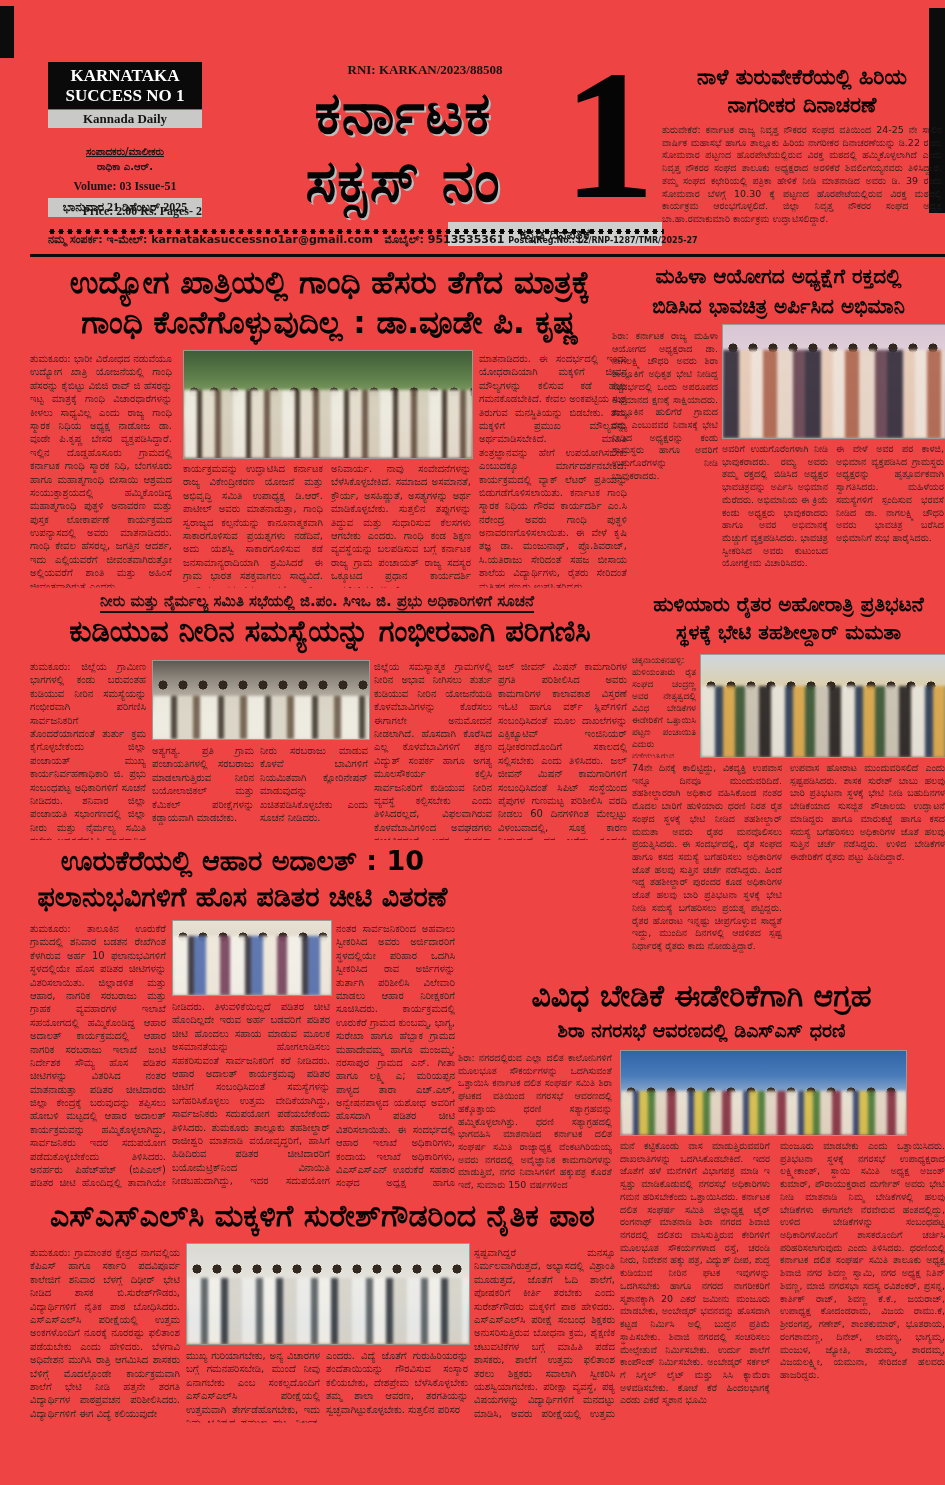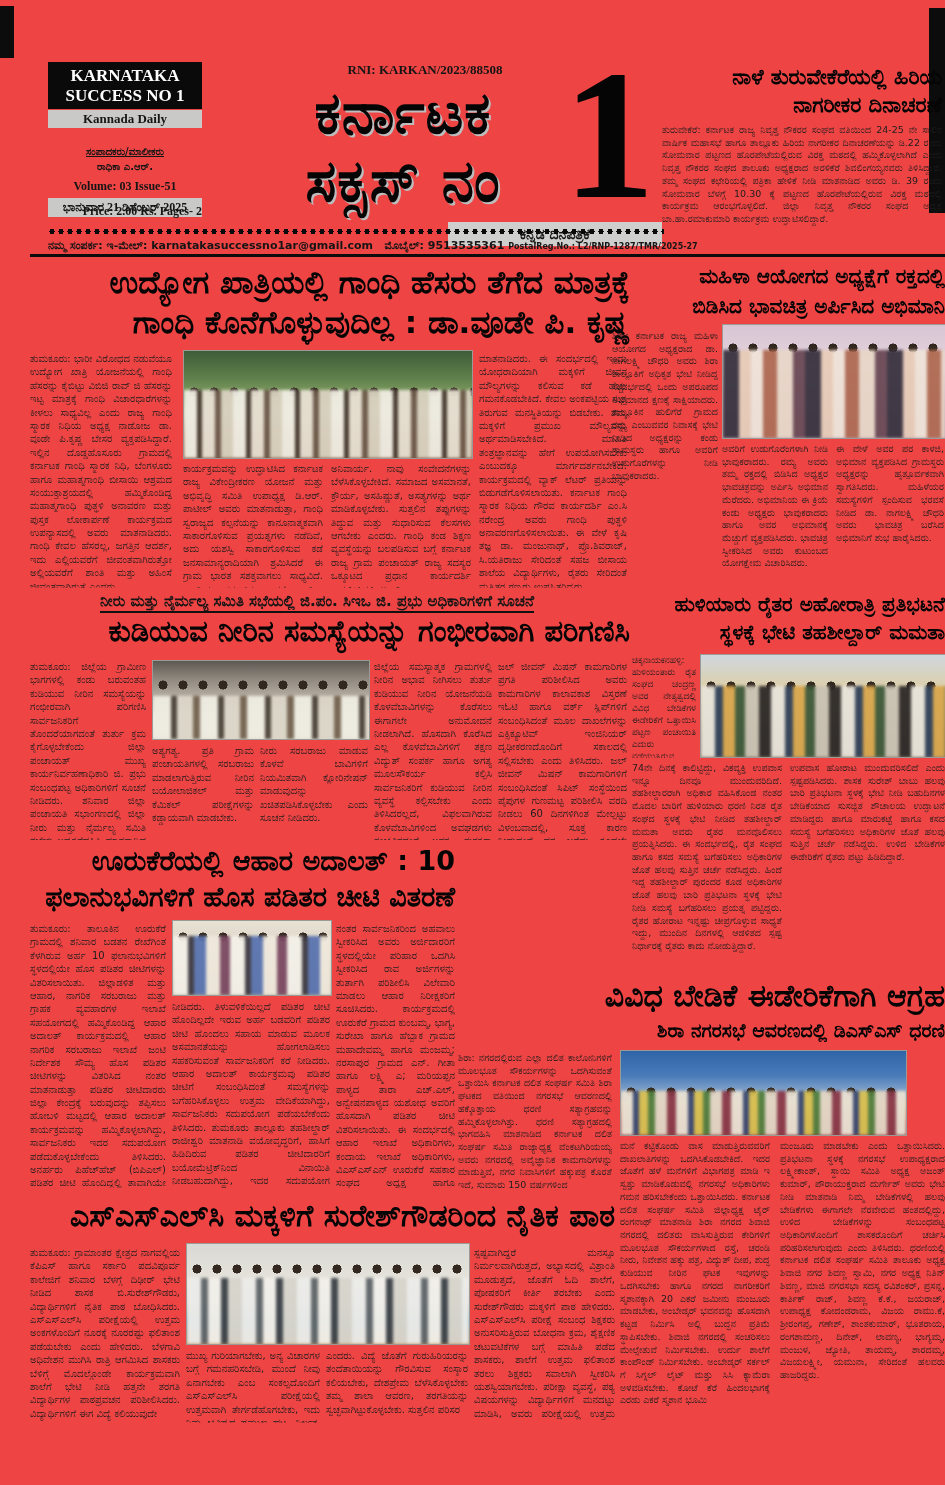--- a/index.html
+++ b/index.html
@@ -13,21 +13,21 @@
   .mast-sub{background:#c9c9c7;font-family:"Liberation Serif",serif;font-weight:bold;text-align:center;}
   .mast-line{font-weight:bold;text-align:center;}
   .kn-title{font-weight:bold;color:#050505;letter-spacing:1px;line-height:1;
             text-shadow:2px 2px 0 #bdbdbd;}
   .big-one{font-family:"Liberation Serif",serif;font-weight:bold;line-height:.85;color:#050505;}
   .tagline-box{background:#cfcfcd;text-align:center;font-weight:bold;}
   .dotrow{background-image:radial-gradient(circle 2.6px at 4px 3.5px,#0a0a0a 97%,transparent);
           background-size:9px 7px;background-repeat:repeat-x;}
   .rule{background:#0c0c0c;}
   
-  .hl{font-weight:bold;color:#050505;text-align:right;line-height:1.08;}
+  .hl{font-weight:bold;color:#050505;text-align:center;line-height:1.08;}
   .kicker{font-weight:bold;text-align:center;}
   .kicker span{border-bottom:2px solid #111;padding-bottom:1px;}
   
   .col{font-size:10px;line-height:1.34;text-align:justify;overflow:hidden;color:#1d1d1d;
        word-break:break-word;}
   
   .photo{position:absolute;overflow:hidden;border:1px solid #9a9a96;}
   .crowd{position:absolute;left:0;right:0;bottom:0;filter:blur(1.4px);opacity:.95;}
   .heads{position:absolute;left:0;right:0;height:15px;
          background-image:radial-gradient(circle 4.6px at 10px 7px,#33281f 97%,transparent);
@@ -74,21 +74,21 @@
 
     <div class="abs ctr" style="left:300px;top:62px;width:250px;font-weight:bold;font-size:13px;font-family:'Liberation Serif',serif;">RNI: KARKAN/2023/88508</div>
     <div class="abs kn-title" style="left:238px;top:84px;width:330px;font-size:58px;text-align:center;">ಕರ್ನಾಟಕ</div>
     <div class="abs kn-title" style="left:238px;top:152px;width:330px;font-size:58px;text-align:center;">ಸಕ್ಸಸ್ ನಂ</div>
     <div class="abs big-one" style="left:556px;top:56px;width:106px;font-size:185px;text-align:center;">1</div>
     <div class="abs tagline-box" style="left:448px;top:222px;width:214px;height:24px;font-size:14px;line-height:24px;">
       <span>ಕನ್ನಡ ದಿನಪತ್ರಿಕೆ</span>
     </div>
 
     <div class="abs dotrow" style="left:48px;top:228px;width:616px;height:7px;"></div>
-    <div class="abs contactline" style="left:48px;top:239px;width:616px;font-size:11px;">
+    <div class="abs contactline" style="left:48px;top:233px;width:616px;font-size:11px;">
       <span>ನಮ್ಮ ಸಂಪರ್ಕ:  ಇ-ಮೇಲ್:</span>
       <span>karnatakasuccessno1ar@gmail.com</span>&nbsp;&nbsp;
       <span>ಮೊಬೈಲ್:</span>
       <span>9513535361</span>
       <span class="sm">PostalReg.No.: L2/RNP-1287/TMR/2025-27</span>
     </div>
     <div class="abs rule" style="left:30px;top:254px;width:915px;height:3px;"></div>
   </div>
 
   <div>

